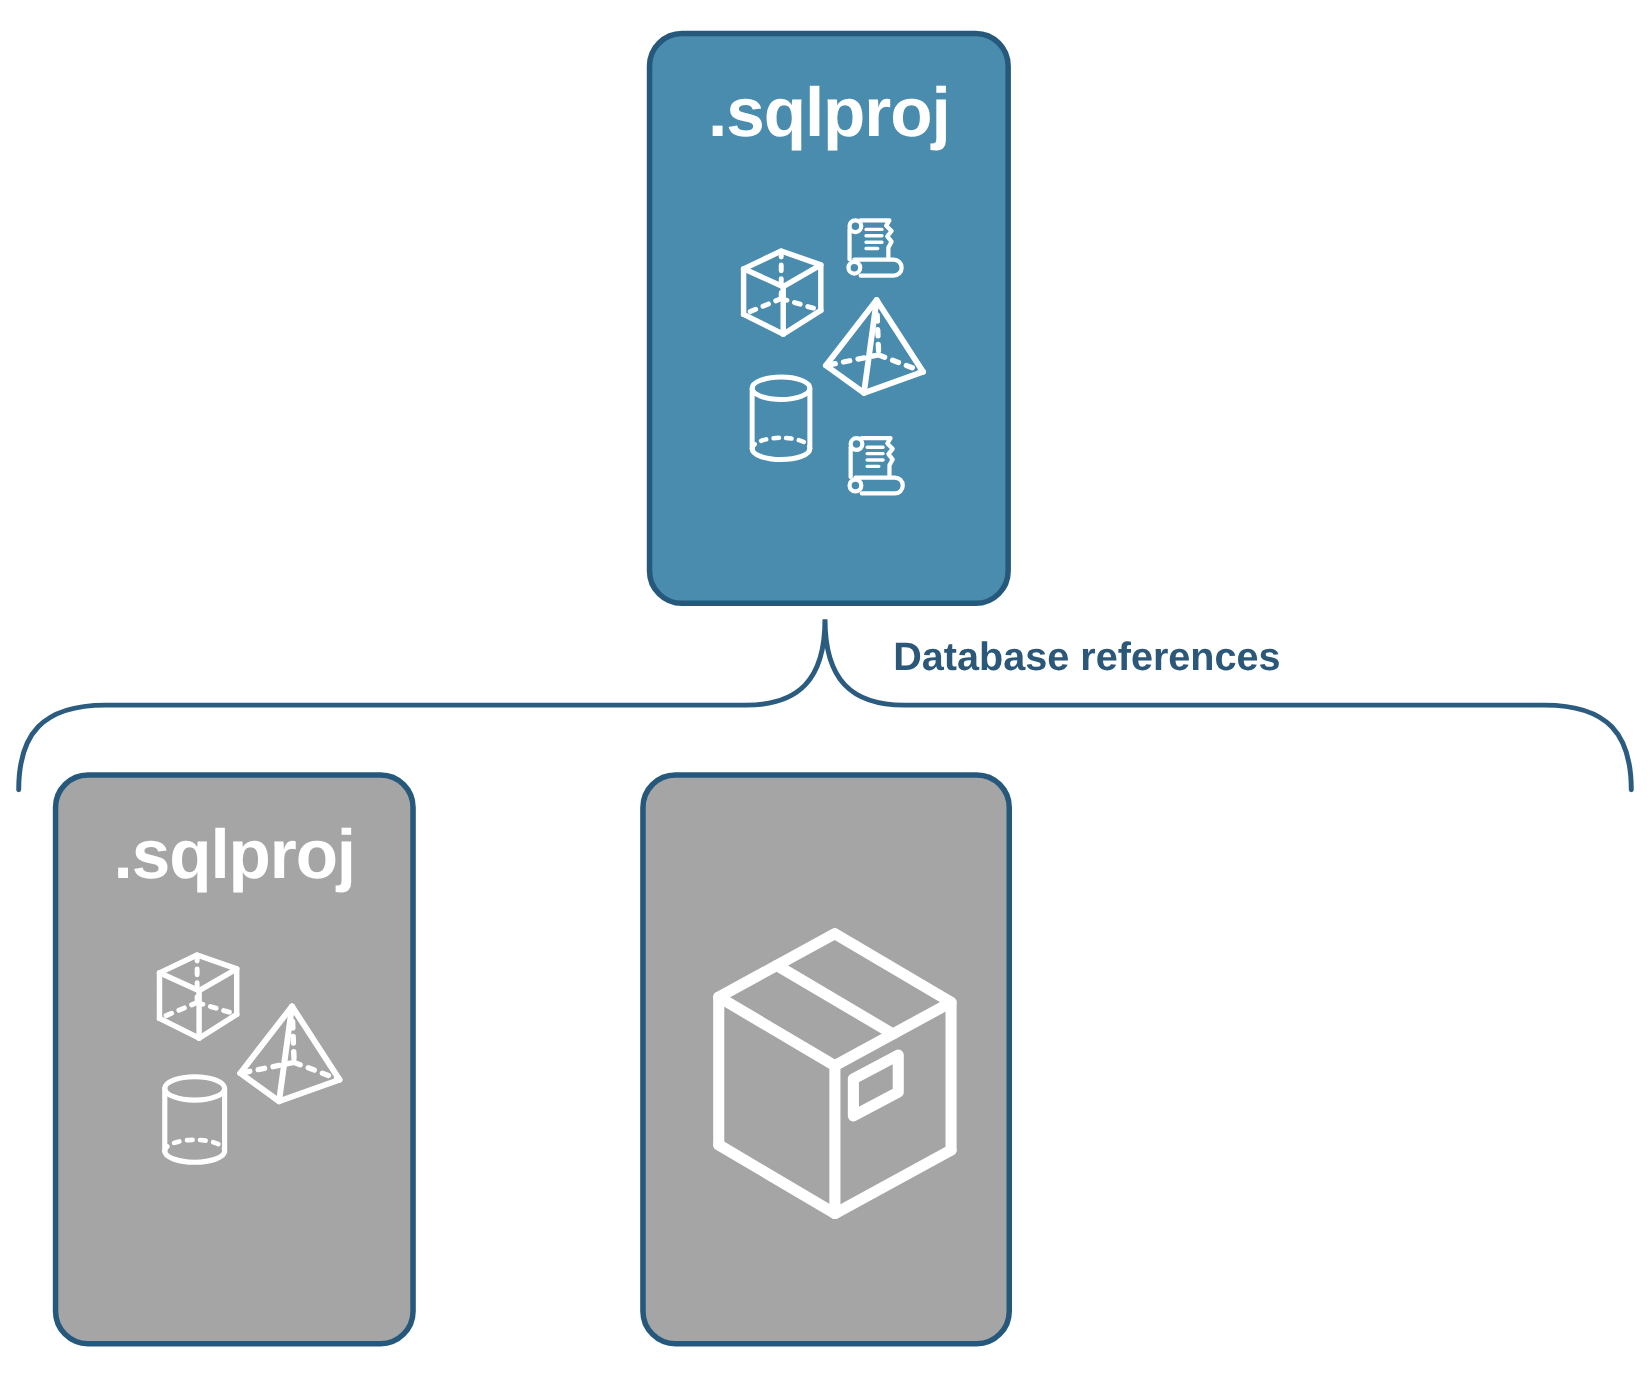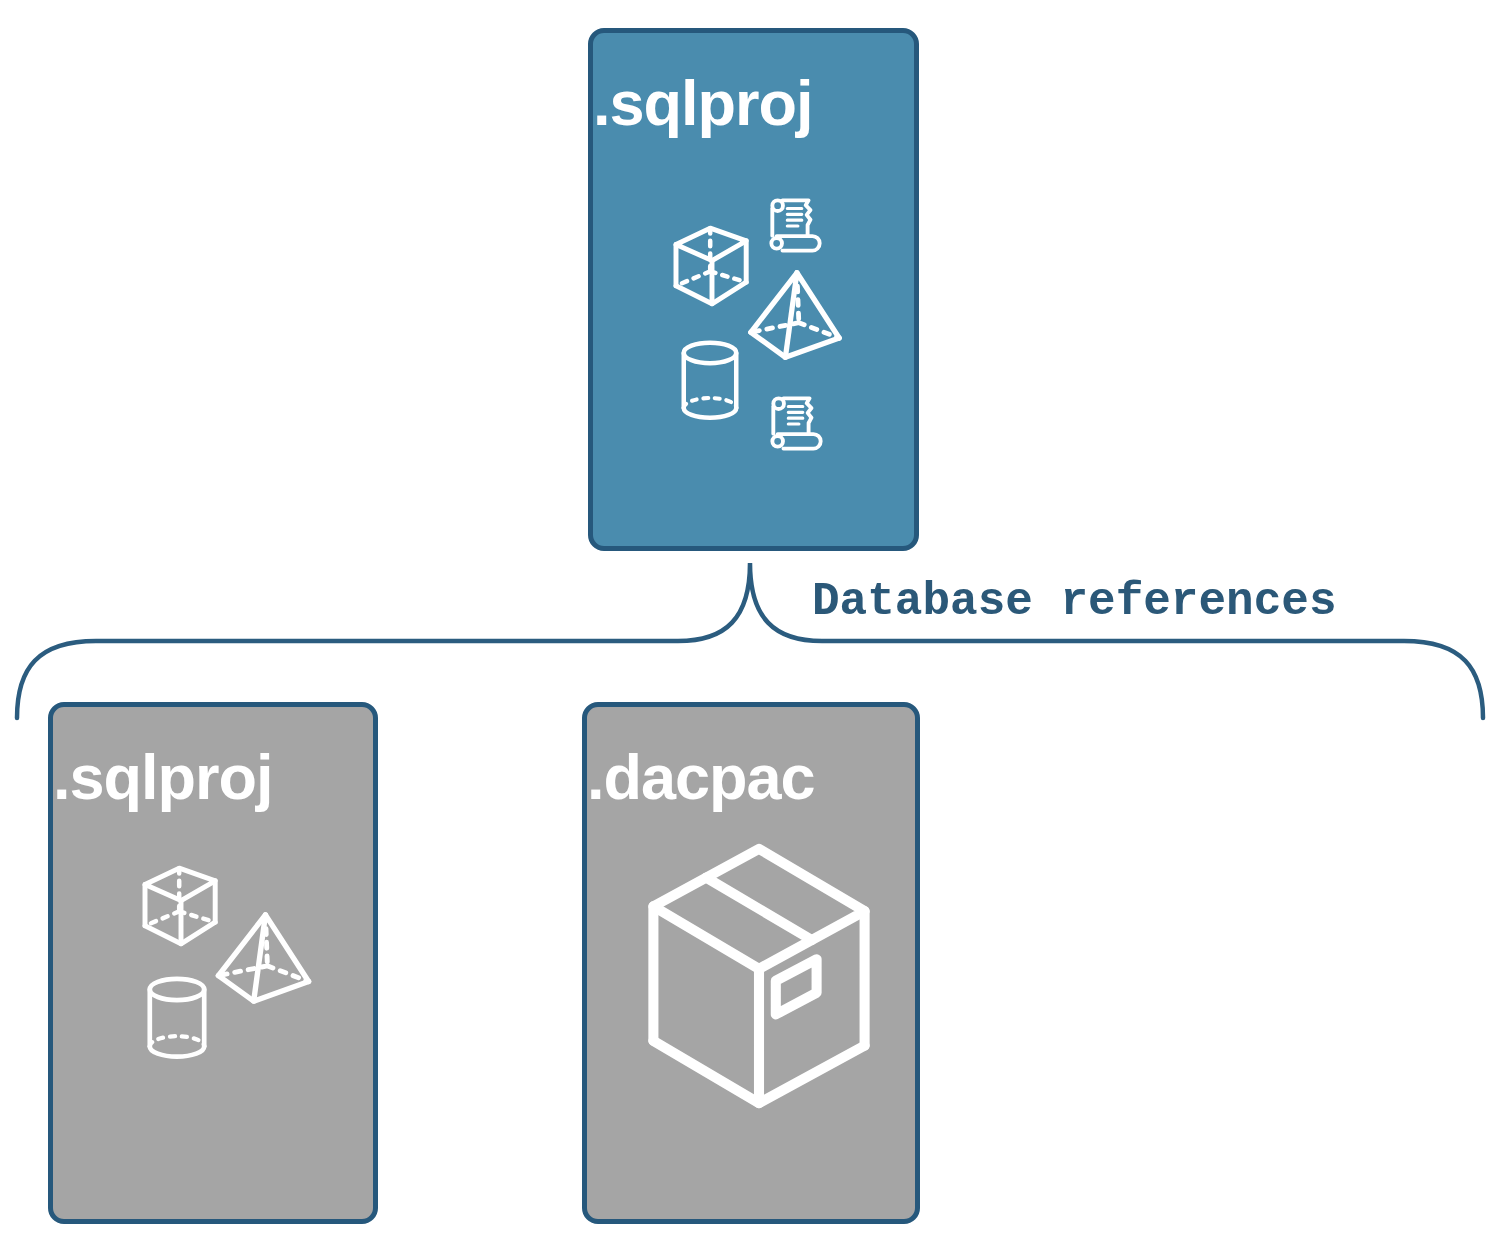--- a/index.html
+++ b/index.html
@@ -16,43 +16,42 @@
   .canvas{
     position:relative;
     width:1500px;height:1250px;
     background:var(--bg);
     font-family:"Liberation Sans", sans-serif;
     overflow:hidden;
   }
   .node{
     position:absolute;
     border:5px solid var(--node-border);
-    border-radius:16px;
-    text-align:left;
+    border-radius:32px;
+    text-align:center;
   }
   .node.teal{background:var(--accent-teal);}
   .node.gray{background:var(--gray-fill);}
   .node-title{
     font-size:63px;
     font-weight:700;
     color:#FFFFFF;
     letter-spacing:-1px;
     margin-top:34px;
   }
   .node-icons{position:absolute;left:0;overflow:visible;}
   .brace-svg{position:absolute;left:0;top:0;width:1500px;height:1250px;pointer-events:none;}
   .brace-path{fill:none;stroke:var(--connector);stroke-width:4.5;stroke-linecap:round;}
   .connector-label{
     position:absolute;
     left:812px;top:576px;
-    font-size:46px;
+    font-size:36px;
     font-weight:700;
     color:var(--connector-label);
     white-space:nowrap;
-    font-family:Liberation Mono, monospace;
   }
   
   .wire{fill:none;stroke:var(--icon-white);stroke-width:5.5;stroke-linecap:round;stroke-linejoin:round;}
   .wire-d{fill:none;stroke:var(--icon-white);stroke-width:5;stroke-linecap:round;stroke-linejoin:round;stroke-dasharray:6 8;}
   .scroll-line{fill:none;stroke:var(--icon-white);stroke-width:4;stroke-linecap:round;stroke-linejoin:round;}
   .scroll-text{fill:none;stroke:var(--icon-white);stroke-width:3.2;stroke-linecap:round;}
   .pkg-line{fill:none;stroke:var(--icon-white);stroke-width:4.2;stroke-linecap:round;stroke-linejoin:round;}
   .truck-line{fill:none;stroke:var(--icon-white);stroke-width:4.2;stroke-linecap:round;stroke-linejoin:round;}
   .defs-holder{position:absolute;width:0;height:0;overflow:hidden;}
 </style>
@@ -139,20 +138,19 @@
   <section class="node gray" style="left:48px;top:702px;width:330px;height:522px">
     <h2 class="node-title">.sqlproj</h2>
     <svg class="node-icons" style="top:140px" width="330" height="382" viewBox="0 0 330 382">
       <use href="#sym-cube" x="83" y="14" width="90" height="90"></use>
       <use href="#sym-pyramid" x="158" y="62" width="105" height="98"></use>
       <use href="#sym-cylinder" x="90" y="128" width="68" height="85"></use>
     </svg>
   </section>
 
   <section class="node gray" style="left:582px;top:702px;width:338px;height:522px">
-    <h2 class="node-title">.dacpac</h2>
     <svg class="node-icons" style="top:128px" width="338" height="384" viewBox="0 0 338 384">
       <use href="#sym-package" x="52" y="4" width="240" height="274"></use>
     </svg>
   </section>
 
 
 </div>
 
 </body></html>

